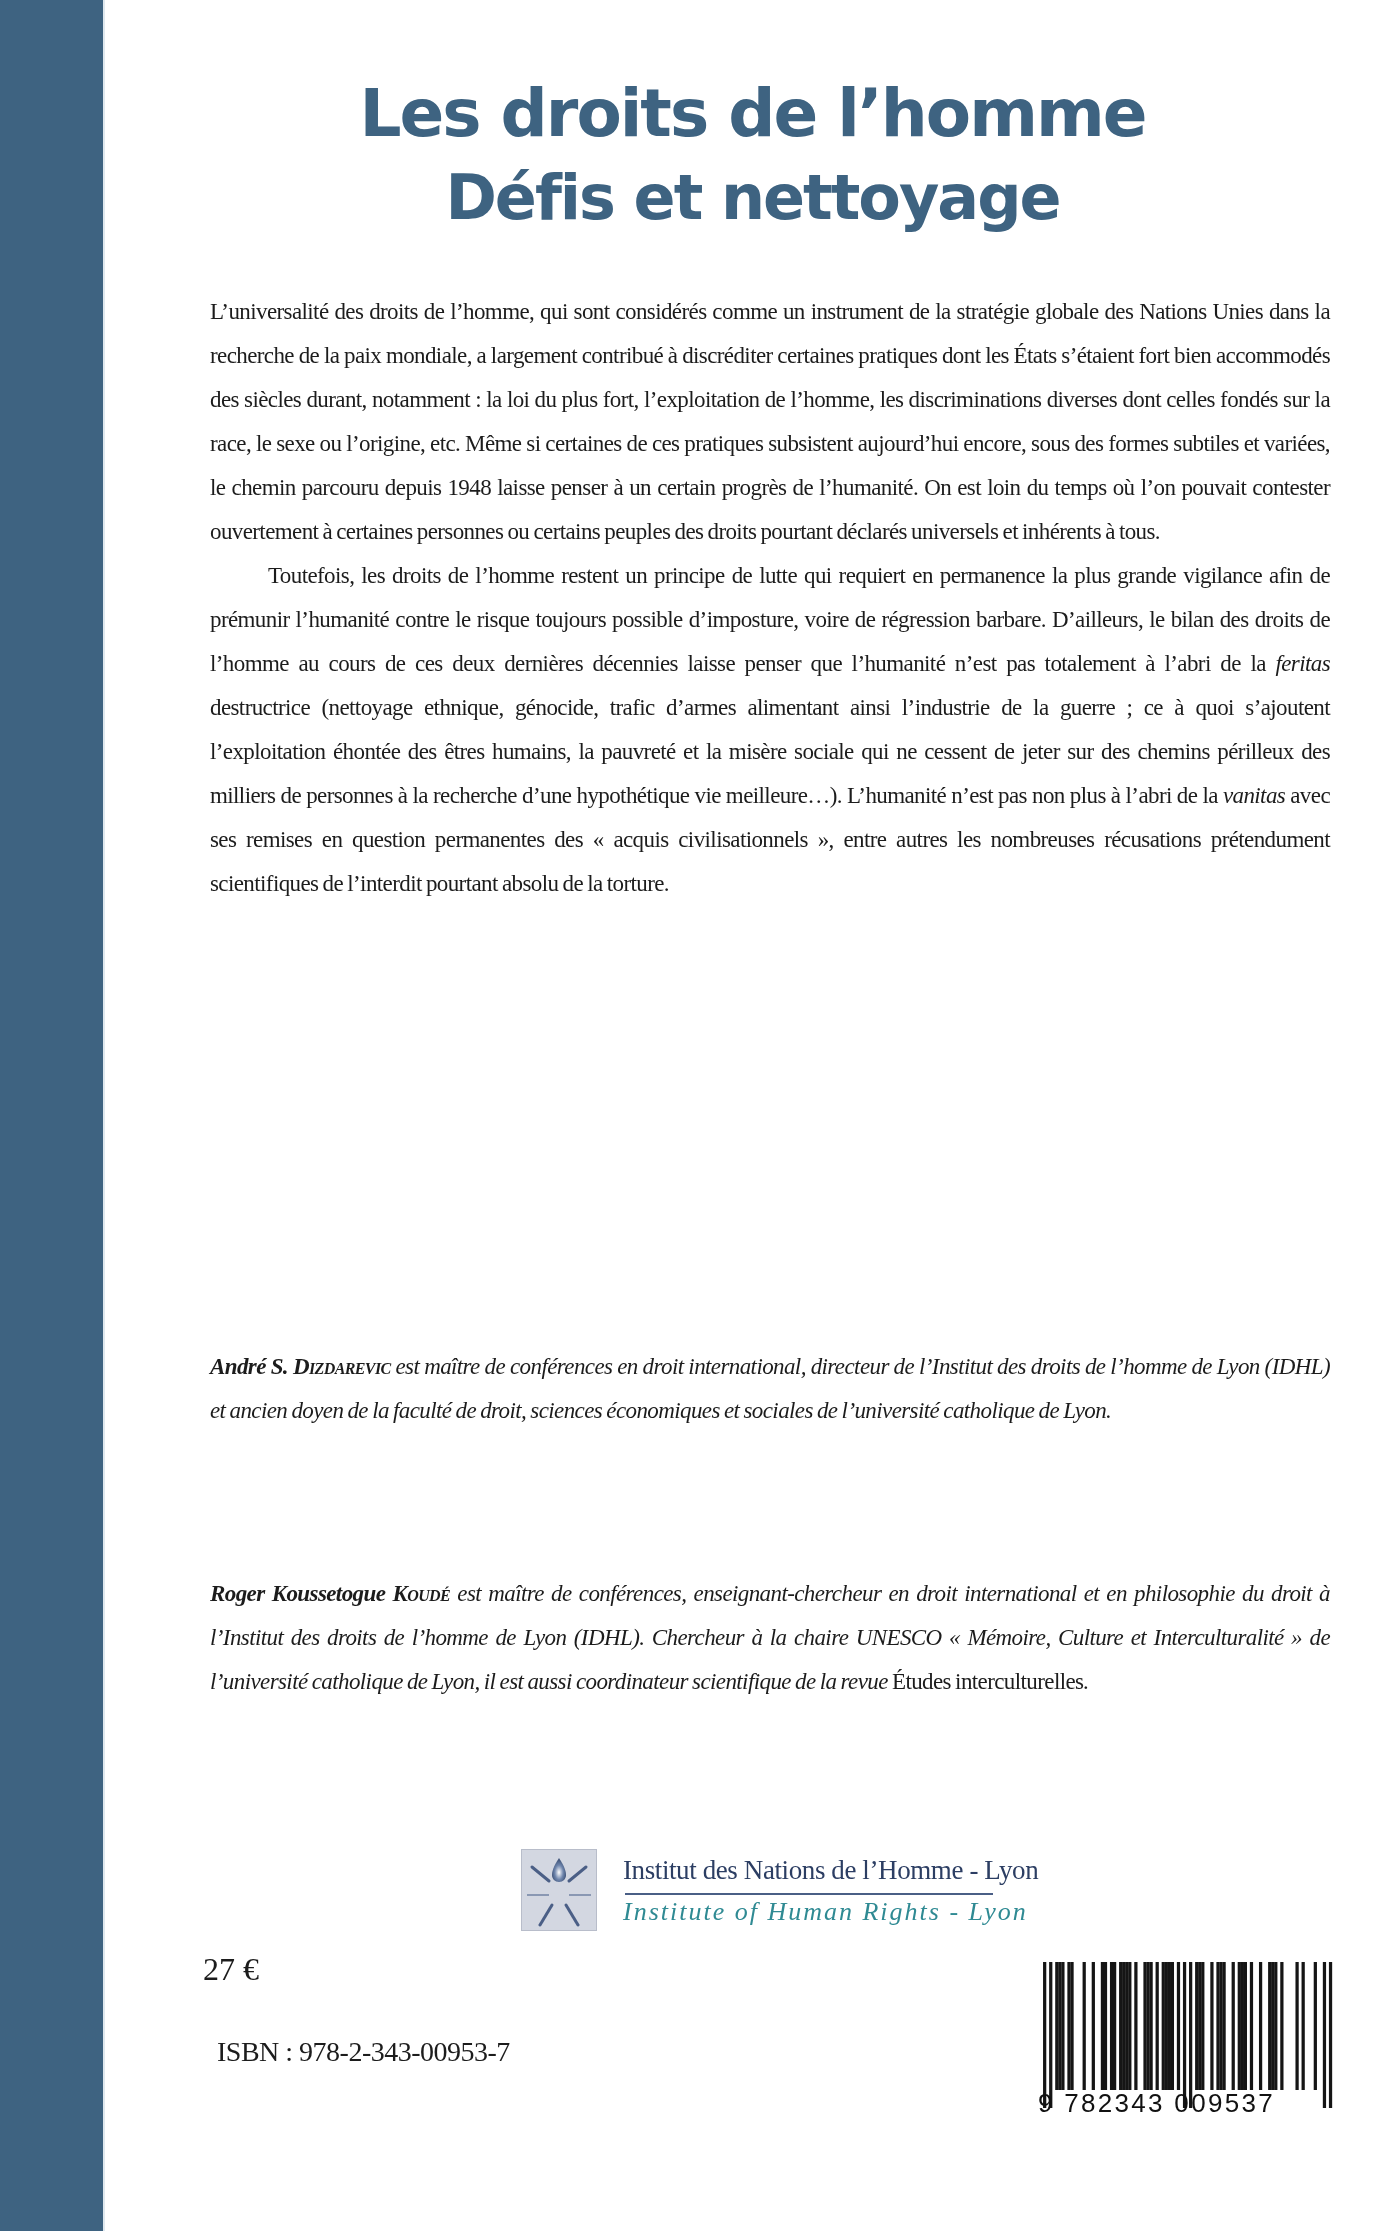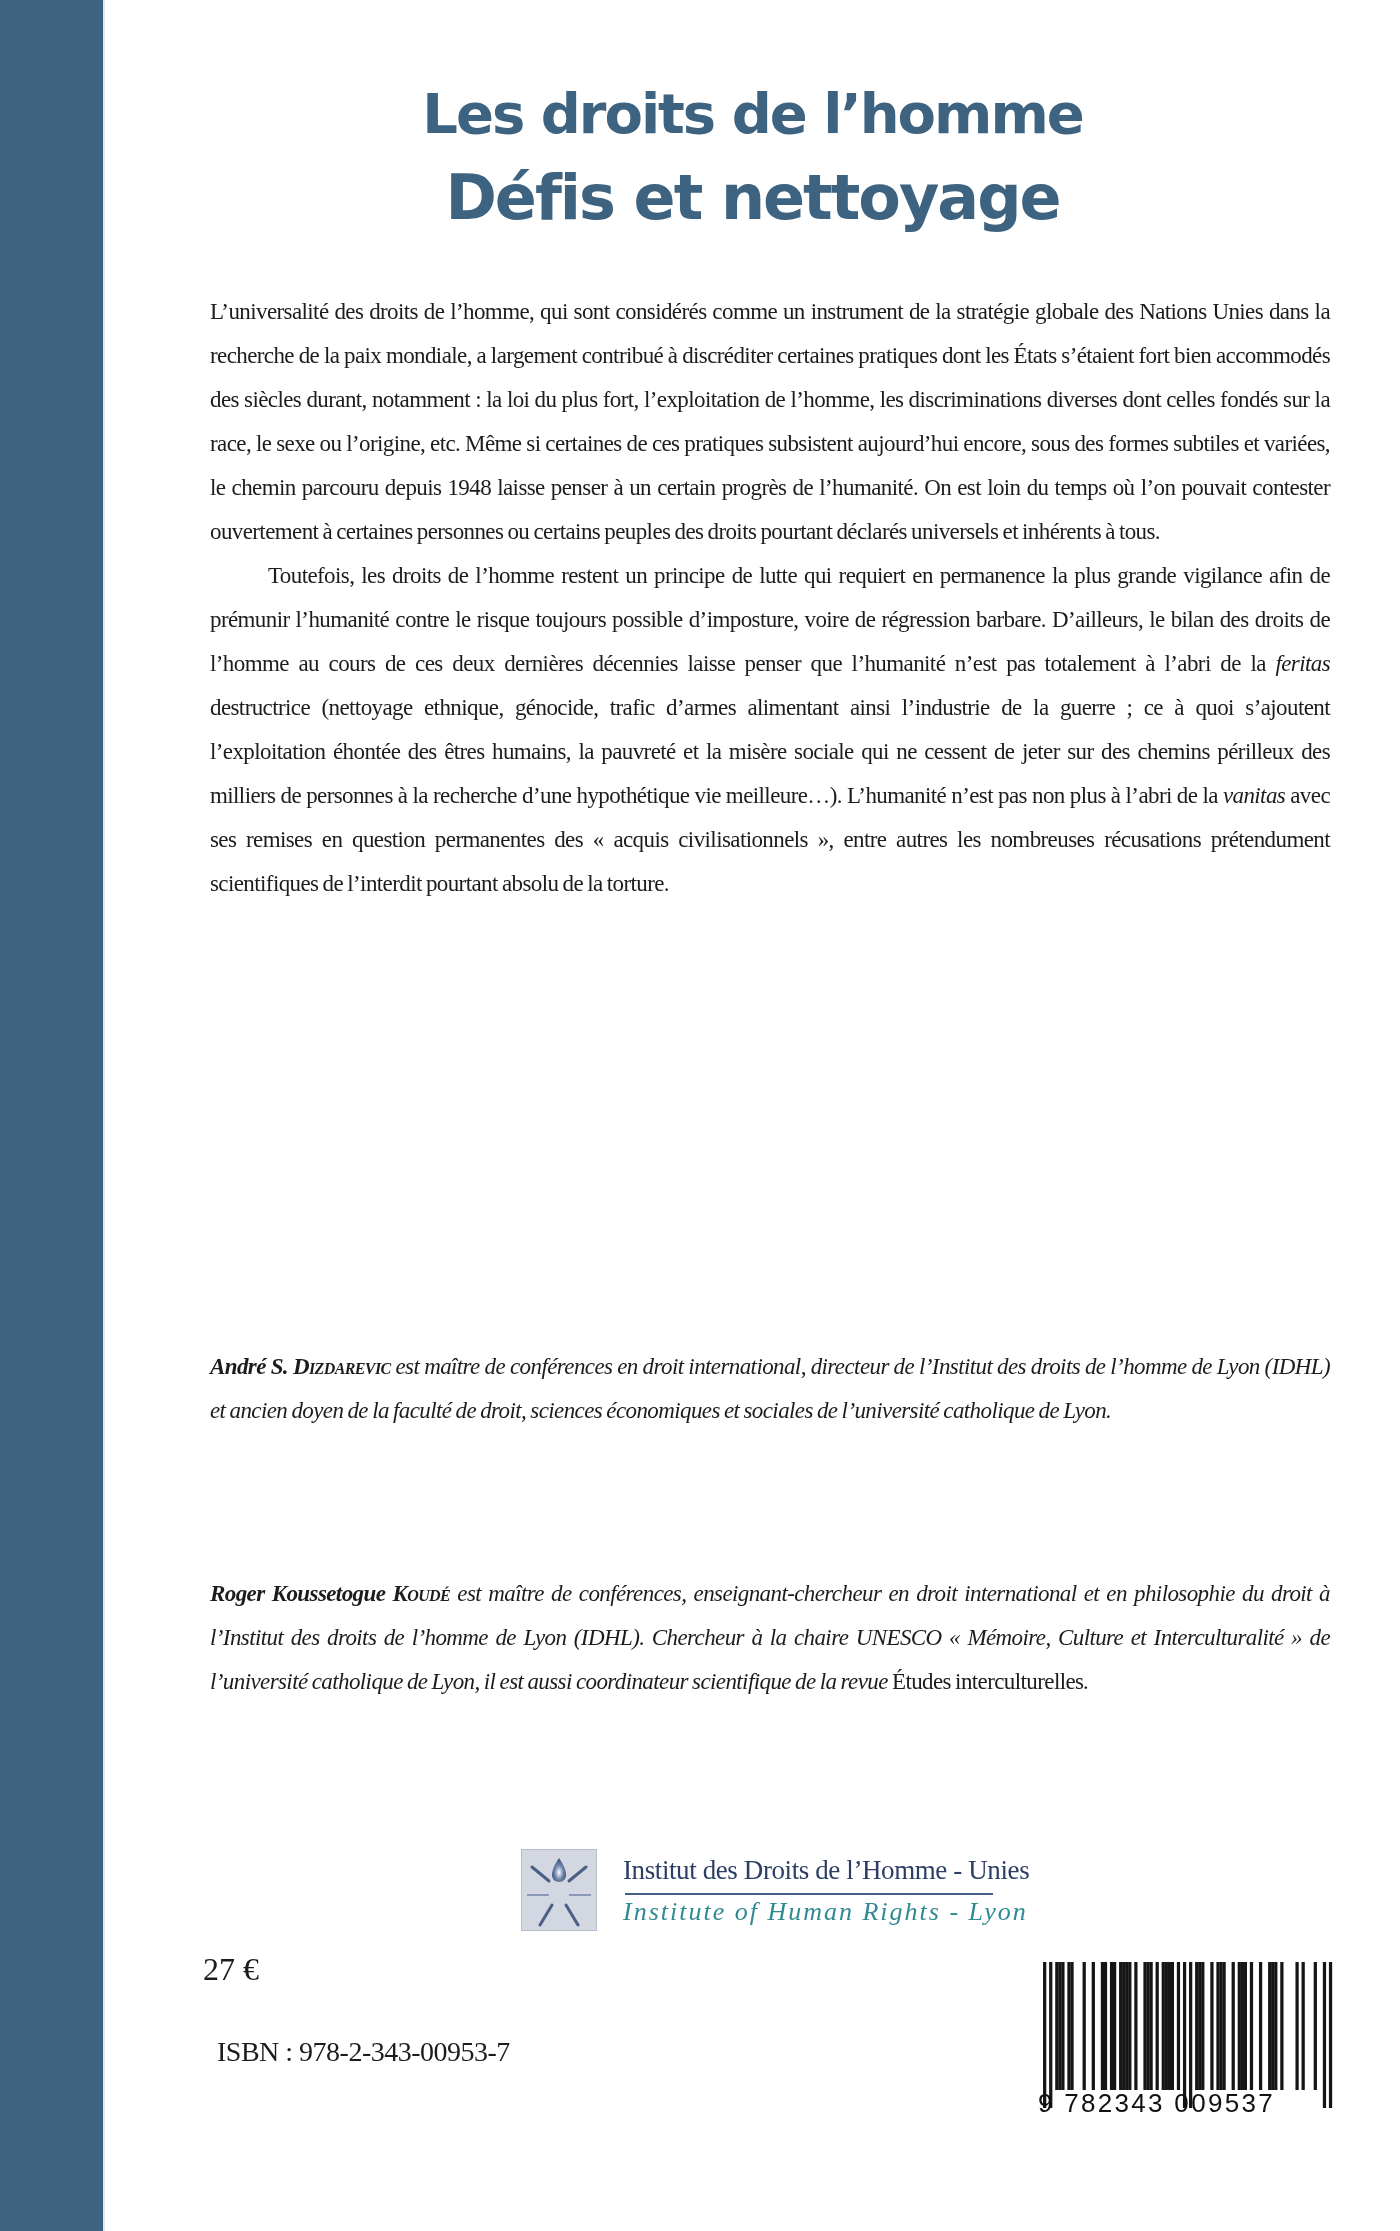--- a/index.html
+++ b/index.html
@@ -16,21 +16,21 @@
     .spine-edge {
       position: absolute; left: 103px; top: 0; width: 2px; height: 2231px;
       background: #dfe8ee;
     }
     .title {
       position: absolute; left: 105px; width: 1295px; text-align: center;
       font-family: "DejaVu Sans", "Liberation Sans", sans-serif;
       font-weight: bold; color: #3e6381; letter-spacing: -2px;
       margin: 0;
     }
-    .title-1 { top: 74px; font-size: 56px; line-height: 80px; }
+    .title-1 { top: 74px; font-size: 66px; line-height: 80px; }
     .title-2 { top: 160px; font-size: 62px; line-height: 76px; }
 
     .body-text {
       position: absolute; left: 210px; width: 1120px;
       font-size: 23px; line-height: 44px; text-align: justify;
       letter-spacing: -0.6px; word-spacing: -1px;
     }
     .body-text p { margin: 0; }
     .summary { top: 290px; }
     .summary .p2 { text-indent: 58px; }
@@ -112,21 +112,21 @@
       </defs>
       <path d="M37 8 C31 17 30 22 30 25 C30 29 33 32 37 32 C41 32 44 29 44 25 C44 22 43 17 37 8 Z" fill="url(#drop)"></path>
       <line x1="10" y1="17" x2="27" y2="31" stroke="#4b5f86" stroke-width="3" stroke-linecap="round"></line>
       <line x1="64" y1="17" x2="47" y2="31" stroke="#4b5f86" stroke-width="3" stroke-linecap="round"></line>
       <line x1="5" y1="45" x2="27" y2="45" stroke="#8a98b3" stroke-width="2"></line>
       <line x1="47" y1="45" x2="69" y2="45" stroke="#8a98b3" stroke-width="2"></line>
       <line x1="30" y1="55" x2="18" y2="75" stroke="#4b5f86" stroke-width="3" stroke-linecap="round"></line>
       <line x1="44" y1="55" x2="56" y2="75" stroke="#4b5f86" stroke-width="3" stroke-linecap="round"></line>
     </svg>
   </div>
-  <div class="logo-fr">Institut des Droits de l’Homme - Unies</div>
+  <div class="logo-fr">Institut des Nations de l’Homme - Lyon</div>
   <div class="logo-rule"></div>
   <div class="logo-en">Institute of Human Rights - Lyon</div>
 </div>
 
 <div class="isbn">ISBN : 978-2-343-00953-7</div>
 <div class="price">27 €</div>
 
 <svg class="barcode" id="barcode" viewBox="0 0 295 150" preserveAspectRatio="none">
     <rect x="3.0412371134020617" y="2" width="3.241237113402062" height="146" fill="#151515"></rect>
     <rect x="9.123711340206185" y="2" width="3.241237113402062" height="146" fill="#151515"></rect>

